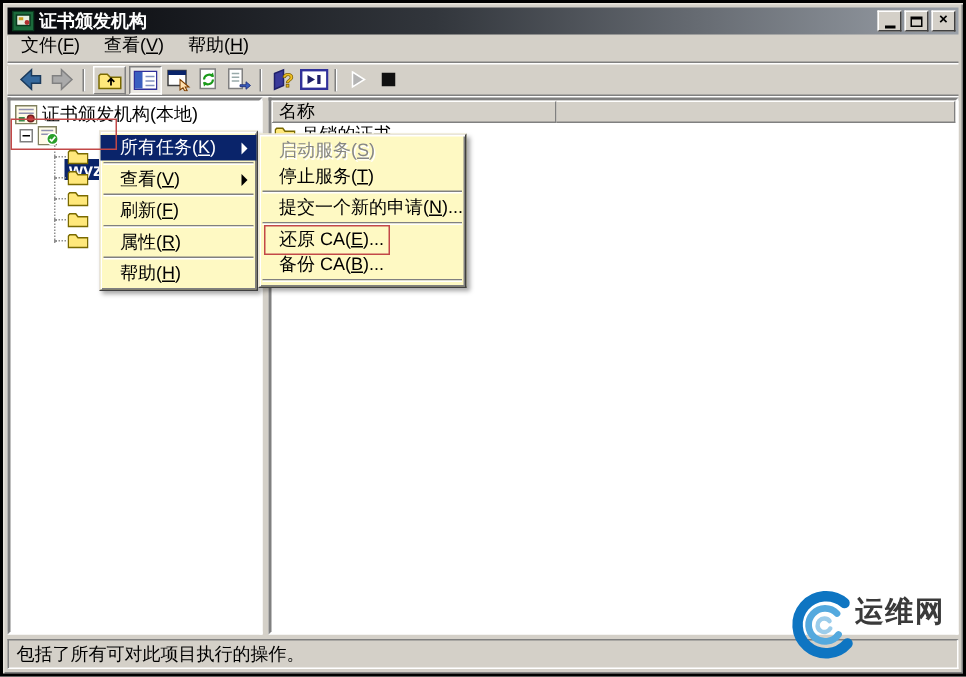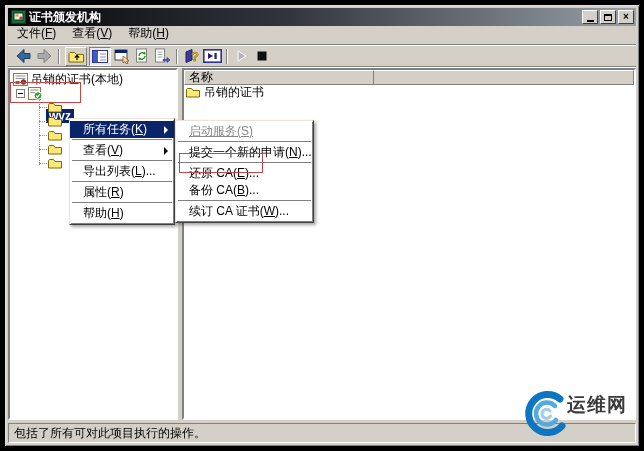--- a/index.html
+++ b/index.html
@@ -1,18 +1,18 @@
 <!DOCTYPE html>
 <html><head>
 <meta charset="utf-8">
 <style>
   html,body{margin:0;padding:0;}
   body{width:644px;height:451px;font-family:"Liberation Sans","DejaVu Sans",sans-serif;font-size:12px;background:#808080;}
   .window{position:relative;width:644px;height:451px;background:#d4d0c8;box-sizing:border-box;
-          border:5px solid #000000;box-shadow:inset 1px 1px 0 #e8e4dc, inset -1px -1px 0 #808080;overflow:hidden;}
+          border:2px solid #000000;box-shadow:inset 1px 1px 0 #e8e4dc, inset -1px -1px 0 #808080;overflow:hidden;}
   
   .titlebar{position:absolute;left:3px;top:3px;right:3px;height:18px;
             background:linear-gradient(90deg,#05060a,#32363c 45%,#9aa0a8);
             display:flex;align-items:center;color:#fff;font-weight:bold;padding:0 2px;box-sizing:border-box;}
   .titlebar .ticon{width:15px;height:14px;margin:0 3px 0 1px;flex:0 0 auto;}
   .title-text{flex:1;white-space:nowrap;overflow:hidden;font-size:12px;}
   .caption-btn{width:16px;height:14px;background:#d4d0c8;border:1px solid;border-color:#fff #404040 #404040 #fff;
                margin-left:2px;display:flex;align-items:center;justify-content:center;color:#000;
                font-size:10px;line-height:10px;font-weight:bold;box-sizing:border-box;}
   .min-glyph{display:block;width:7px;height:2px;background:#000;margin-top:7px;}
@@ -46,28 +46,28 @@
   .row-root{padding-left:3px;gap:3px;}
   .row-ca{padding-left:6px;gap:3px;}
   .row-folder{padding-left:38px;}
   .expand-box{width:9px;height:9px;background:#fff;border:1px solid #808080;box-sizing:border-box;
               display:flex;align-items:center;justify-content:center;flex:0 0 auto;}
   .expand-box i{display:block;width:5px;height:1px;background:#000;}
   .sel-label{background:#0a246a;color:#fff;padding:0 3px;font-weight:bold;margin-top:45px;}
   .vline{position:absolute;border-left:1px dotted #909090;width:0;}
   .hstub{position:absolute;border-top:1px dotted #909090;height:0;width:8px;}
   
-  .menu{position:absolute;background:#ffffff;border:1px solid;border-color:#e8e4dc #404040 #404040 #e8e4dc;
+  .menu{position:absolute;background:#fef9c3;border:1px solid;border-color:#e8e4dc #404040 #404040 #e8e4dc;
         box-shadow:inset 1px 1px 0 #fff, inset -1px -1px 0 #808080, 2px 2px 3px rgba(0,0,0,.35);
-        padding:2px 0;box-sizing:border-box;z-index:10;margin-top:28px;}
+        padding:2px 0;box-sizing:border-box;z-index:10;}
   .cmenu{left:64px;top:85px;width:106px;}
   .smenu{left:170px;top:87px;width:139px;}
   .m-item{height:17px;line-height:17px;padding:0 8px 0 13px;position:relative;white-space:nowrap;}
   .m-hl{background:#0a246a;color:#fff;}
-  .m-dis{color:#868686;text-shadow:1px 1px 0 #fff;text-decoration:underline;}
+  .m-dis{color:#868686;text-shadow:1px 1px 0 #fff;}
   .m-arrow{position:absolute;right:6px;top:5px;width:0;height:0;
            border-left:4px solid currentColor;border-top:4px solid transparent;border-bottom:4px solid transparent;}
   .m-sep{height:0;border-top:1px solid #808080;border-bottom:1px solid #fff;margin:1px 2px;}
   
   .red-box{position:absolute;border:1px solid #c24848;z-index:20;pointer-events:none;}
   .rb-wyz{left:5px;top:77px;width:69px;height:19px;}
   .rb-backup{left:174px;top:148px;width:82px;height:18px;}
   
   .statusbar{position:absolute;left:3px;right:3px;bottom:3px;height:20px;border:1px solid;
              border-color:#808080 #fff #fff #808080;box-sizing:border-box;display:flex;align-items:center;
@@ -190,21 +190,21 @@
   <div class="panel tree-panel">
     <div class="tree-inner">
       <div class="tree-row row-root">
         <svg width="15" height="13" viewBox="0 0 15 13">
           <rect x="0.5" y="0.5" width="14" height="12" fill="#fffbe8" stroke="#808060"></rect>
           <line x1="2.5" y1="3" x2="12.5" y2="3" stroke="#9090b0"></line>
           <line x1="2.5" y1="5.5" x2="12.5" y2="5.5" stroke="#9090b0"></line>
           <circle cx="10.5" cy="9" r="2.2" fill="#c03030" stroke="#702020"></circle>
           <rect x="2.5" y="8" width="4" height="3" fill="#3a8a4a"></rect>
         </svg>
-        <span>吊销的证书(本地)</span>
+        <span>证书颁发机构(本地)</span>
       </div>
       <div class="tree-row row-ca">
         <span class="expand-box">
             <i></i>
           </span>
         <svg width="15" height="13" viewBox="0 0 15 13">
           <rect x="0.5" y="0.5" width="12" height="12" fill="#fffbe8" stroke="#808060"></rect>
           <line x1="2.5" y1="3" x2="10.5" y2="3" stroke="#9090b0"></line>
           <line x1="2.5" y1="5.5" x2="10.5" y2="5.5" stroke="#9090b0"></line>
           <circle cx="10" cy="8.6" r="3.8" fill="#2aa02a" stroke="#fff"></circle>
@@ -264,51 +264,51 @@
       <span>所有任务(</span><u>K</u><span>)</span>
       <span class="m-arrow"></span>
     </div>
     <div class="m-sep"></div>
     <div class="m-item">
       <span>查看(</span><u>V</u><span>)</span>
       <span class="m-arrow"></span>
     </div>
     <div class="m-sep"></div>
     <div class="m-item">
-      <span>导出列表(</span><u>L</u><span>)...</span>
+      <span>刷新(</span><u>F</u><span>)</span>
     </div>
     <div class="m-sep"></div>
     <div class="m-item">
       <span>属性(</span><u>R</u><span>)</span>
     </div>
     <div class="m-sep"></div>
     <div class="m-item">
       <span>帮助(</span><u>H</u><span>)</span>
     </div>
   </div>
 
   <div class="menu smenu">
     <div class="m-item m-dis">
       <span>启动服务(</span><u>S</u><span>)</span>
     </div>
+    <div class="m-item">
+      <span>停止服务(</span><u>T</u><span>)</span>
+    </div>
     <div class="m-sep"></div>
     <div class="m-item">
       <span>提交一个新的申请(</span><u>N</u><span>)...</span>
     </div>
     <div class="m-sep"></div>
     <div class="m-item">
       <span>还原 CA(</span><u>E</u><span>)...</span>
     </div>
     <div class="m-item">
       <span>备份 CA(</span><u>B</u><span>)...</span>
     </div>
     <div class="m-sep"></div>
-    <div class="m-item">
-      <span>续订 CA 证书(</span><u>W</u><span>)...</span>
-    </div>
   </div>
 
   <div class="red-box rb-wyz"></div>
   <div class="red-box rb-backup"></div>
 
   <div class="statusbar">
     <span>包括了所有可对此项目执行的操作。</span>
   </div>
 
   <div class="watermark">

